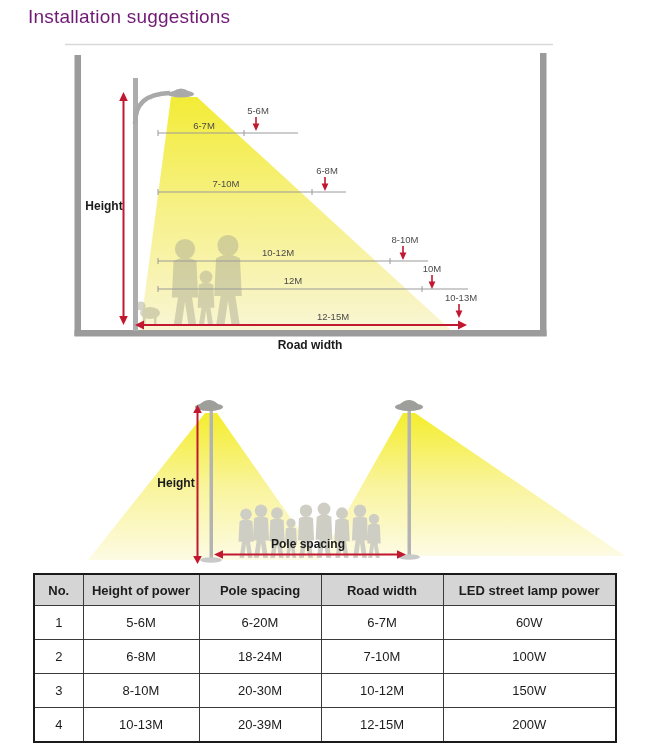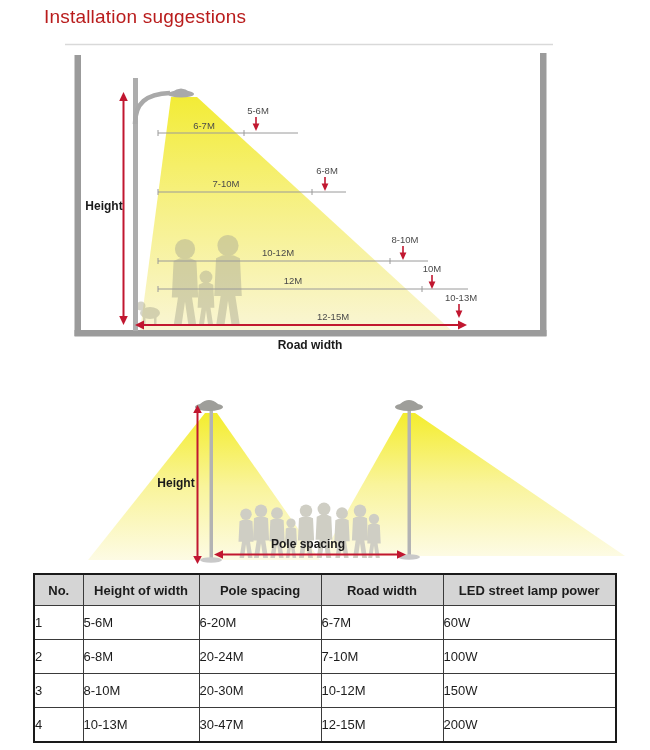--- a/index.html
+++ b/index.html
@@ -1,23 +1,23 @@
 <!DOCTYPE html>
 <html><head>
 <meta charset="utf-8">
 <style>
   html,body{margin:0;padding:0;background:#ffffff;}
   body{width:650px;height:750px;position:relative;font-family:"Liberation Sans",sans-serif;overflow:hidden;}
-  .title{position:absolute;left:44px;top:6px;font-size:19px;color:#b91c1c;letter-spacing:.2px;}
+  .title{position:absolute;left:28px;top:6px;font-size:19px;color:#701a75;letter-spacing:.2px;}
   svg{position:absolute;left:0;display:block;}
   #d1{top:40px;} #d2{top:390px;}
   .mlabel{font-size:9.5px;fill:#4a4a4a;font-family:"Liberation Sans",sans-serif;}
   .boldlabel{font-size:12px;font-weight:bold;fill:#1a1a1a;font-family:"Liberation Sans",sans-serif;}
   table.spec{position:absolute;left:33px;top:573px;border-collapse:collapse;table-layout:fixed;width:582px;
-    font-size:13px;color:#1c1c1c;border:2px solid #1a1a1a;}
+    font-size:13px;color:#1c1c1c;text-align:center;border:2px solid #1a1a1a;}
   table.spec th,table.spec td{border:1px solid #3a3a3a;padding:0;}
   table.spec th{background:#D5D5D5;height:30px;font-size:13px;font-weight:bold;}
   table.spec td{height:33px;}
 </style>
 </head>
 <body>
 
 <div class="title">Installation suggestions</div>
 
 <svg id="d1" width="650" height="320" viewBox="0 40 650 320">
@@ -186,49 +186,49 @@
   <colgroup>
     <col style="width:49px">
       <col style="width:116px">
       <col style="width:122px">
       <col style="width:122px">
       <col style="width:173px">
   </colgroup>
   <thead>
     <tr>
       <th>No.</th>
-      <th>Height of width</th>
+      <th>Height of power</th>
       <th>Pole spacing</th>
       <th>Road width</th>
       <th>LED street lamp power</th>
     </tr>
   </thead>
   <tbody>
     <tr>
       <td>1</td>
       <td>5-6M</td>
       <td>6-20M</td>
       <td>6-7M</td>
       <td>60W</td>
     </tr>
     <tr>
       <td>2</td>
       <td>6-8M</td>
-      <td>20-24M</td>
+      <td>18-24M</td>
       <td>7-10M</td>
       <td>100W</td>
     </tr>
     <tr>
       <td>3</td>
       <td>8-10M</td>
       <td>20-30M</td>
       <td>10-12M</td>
       <td>150W</td>
     </tr>
     <tr>
       <td>4</td>
       <td>10-13M</td>
-      <td>30-47M</td>
+      <td>20-39M</td>
       <td>12-15M</td>
       <td>200W</td>
     </tr>
   </tbody>
 </table>
 
 </body></html>

